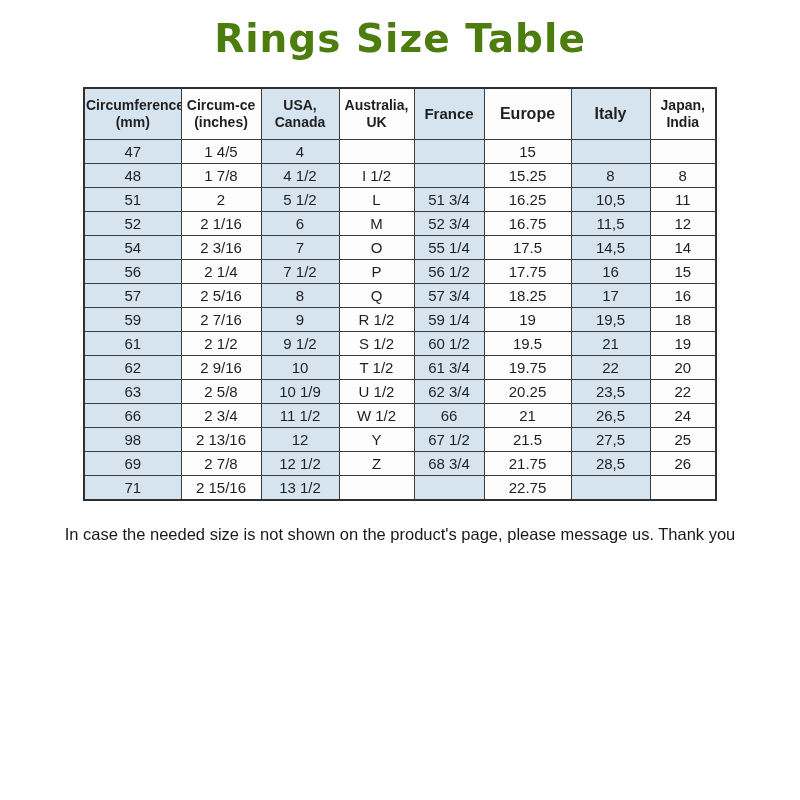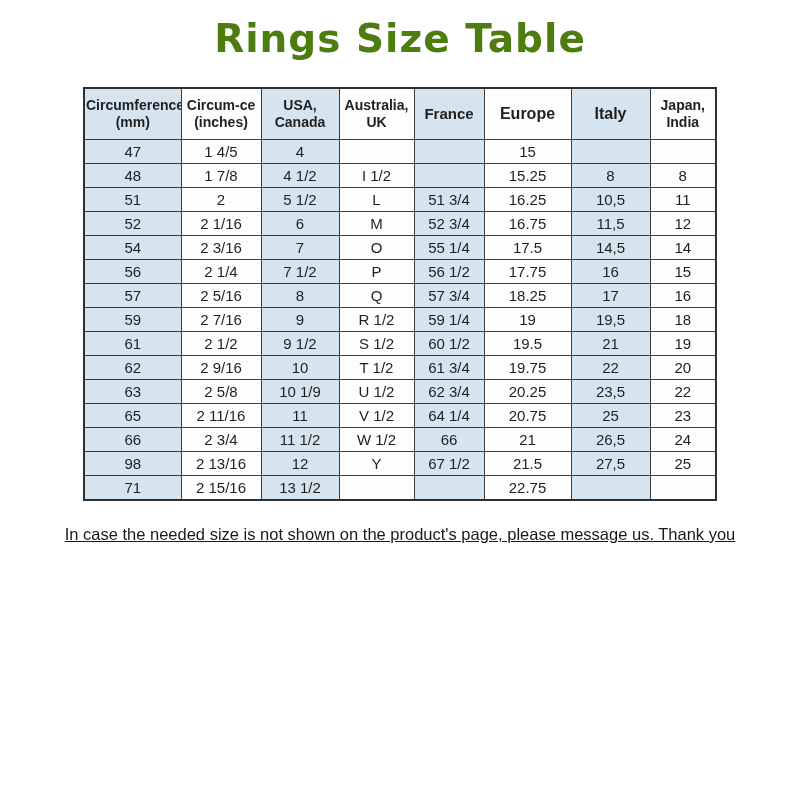--- a/index.html
+++ b/index.html
@@ -64,21 +64,20 @@
     height: 23px;
     line-height: 1;
   }
   .cell-blue  { background: #d6e4f0; }
   .cell-white { background: #fdfdfd; }
   .footer-note {
     margin: 24px 0 0 0;
     text-align: center;
     font-size: 16.5px;
     color: #1a1a1a;
-    text-decoration: underline;
   }
 </style>
 </head>
 <body>
 
 <div class="page">
 
   <h1 class="title">Rings Size Table</h1>
 
   <table class="size-table">
@@ -209,50 +208,50 @@
           <td class="cell-blue">63</td>
           <td class="cell-white">2 5/8</td>
           <td class="cell-blue">10 1/9</td>
           <td class="cell-white">U 1/2</td>
           <td class="cell-blue">62 3/4</td>
           <td class="cell-white">20.25</td>
           <td class="cell-blue">23,5</td>
           <td class="cell-white">22</td>
         </tr>
         <tr>
-          <td class="cell-blue">65</td>
-          <td class="cell-white">2 11/16</td>
-          <td class="cell-blue">11</td>
-          <td class="cell-white">V 1/2</td>
-          <td class="cell-blue">64 1/4</td>
-          <td class="cell-white">20.75</td>
-          <td class="cell-blue">25</td>
-          <td class="cell-white">23</td>
-        </tr>
-        <tr>
           <td class="cell-blue">66</td>
           <td class="cell-white">2 3/4</td>
           <td class="cell-blue">11 1/2</td>
           <td class="cell-white">W 1/2</td>
           <td class="cell-blue">66</td>
           <td class="cell-white">21</td>
           <td class="cell-blue">26,5</td>
           <td class="cell-white">24</td>
         </tr>
         <tr>
           <td class="cell-blue">98</td>
           <td class="cell-white">2 13/16</td>
           <td class="cell-blue">12</td>
           <td class="cell-white">Y</td>
           <td class="cell-blue">67 1/2</td>
           <td class="cell-white">21.5</td>
           <td class="cell-blue">27,5</td>
           <td class="cell-white">25</td>
         </tr>
         <tr>
+          <td class="cell-blue">69</td>
+          <td class="cell-white">2 7/8</td>
+          <td class="cell-blue">12 1/2</td>
+          <td class="cell-white">Z</td>
+          <td class="cell-blue">68 3/4</td>
+          <td class="cell-white">21.75</td>
+          <td class="cell-blue">28,5</td>
+          <td class="cell-white">26</td>
+        </tr>
+        <tr>
           <td class="cell-blue">71</td>
           <td class="cell-white">2 15/16</td>
           <td class="cell-blue">13 1/2</td>
           <td class="cell-white"></td>
           <td class="cell-blue"></td>
           <td class="cell-white">22.75</td>
           <td class="cell-blue"></td>
           <td class="cell-white"></td>
         </tr>
       </tbody>

